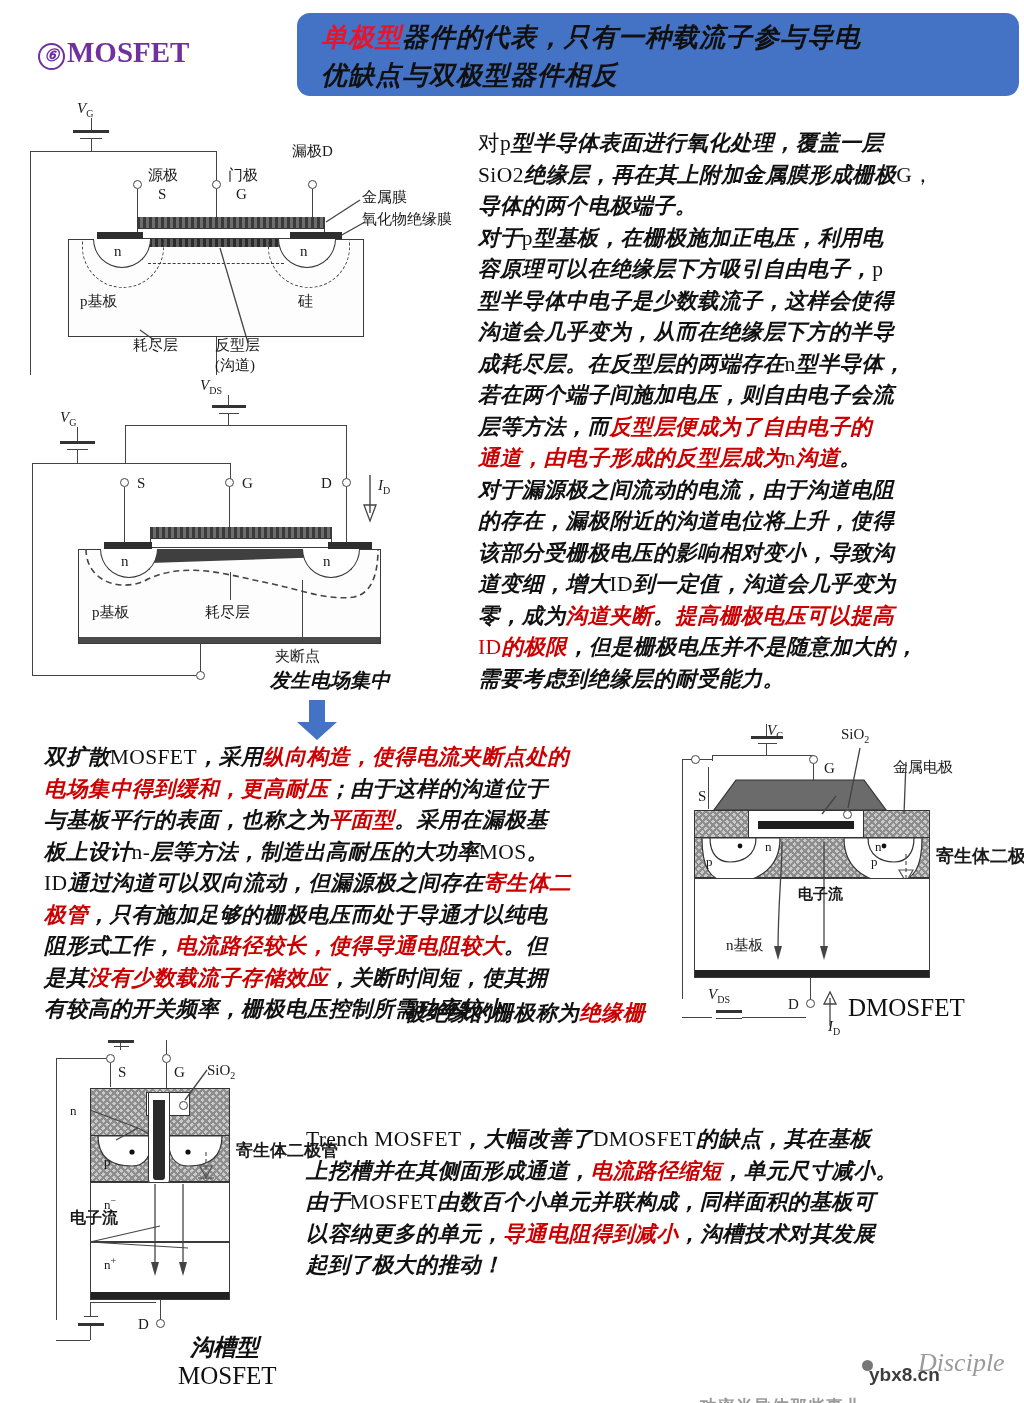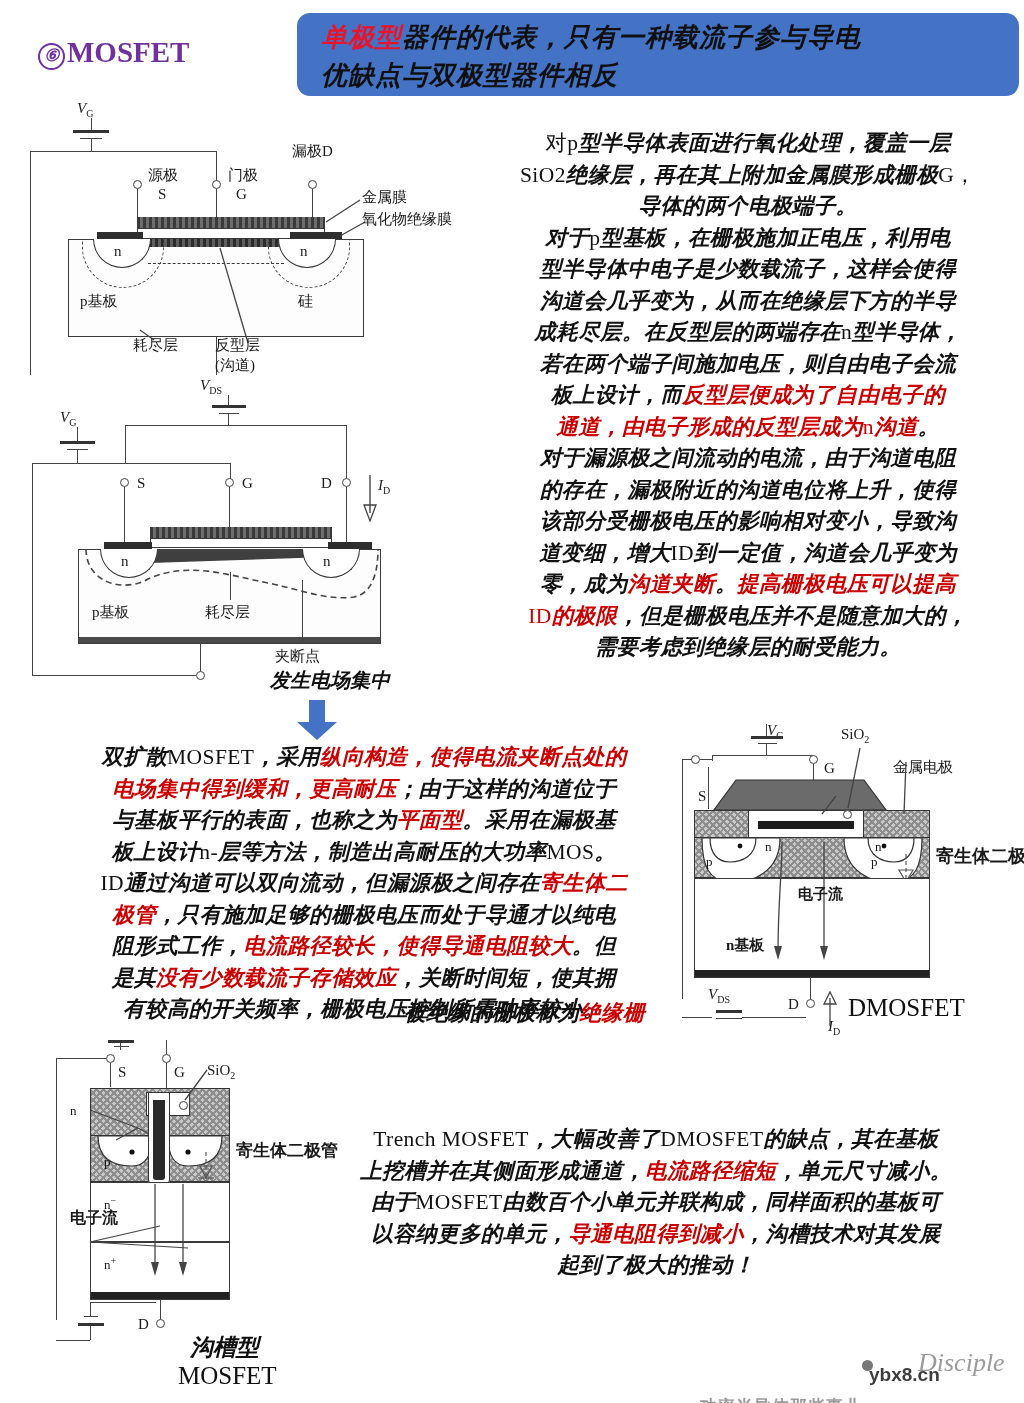--- a/index.html
+++ b/index.html
@@ -36,21 +36,21 @@
   .hatch{position:absolute;
     background-image:repeating-linear-gradient(45deg,#8d8d8d 0 2px,transparent 2px 5px),
                      repeating-linear-gradient(-45deg,#8d8d8d 0 2px,transparent 2px 5px);
     background-color:#c9c9c9;}
   .box{position:absolute;border:1.4px solid #3a3a3a;box-sizing:border-box;}
   .dash{position:absolute;border:0;border-top:1.6px dashed #3a3a3a;}
 
   
   .para{position:absolute;font-family:"Liberation Serif",serif;font-weight:bold;
         font-style:italic;font-size:21.5px;line-height:31.5px;color:#111;
-        letter-spacing:0.4px;text-align:center;}
+        letter-spacing:0.4px;}
   .para .r{color:#CC0000;}
   .para .k{font-style:normal;font-weight:normal;font-family:"Liberation Serif",serif;}
 
   .plainser{font-style:normal;font-weight:normal;}
 
   
   #bluearrow{left:295px;top:700px;width:44px;height:40px;}
 
   
   #foot{left:700px;top:1358px;font-family:"Liberation Sans",sans-serif;
@@ -231,25 +231,26 @@
 <div class="abs caplabel cnb" style="left:270px;top:667px;font-size:20px;">发生电场集中</div>
 <svg class="abs" id="bluearrow">
   <polygon points="14,0 30,0 30,22 42,22 22,40 2,22 14,22" fill="#4472C4"></polygon>
 </svg>
 
 <div class="para" id="text-right" style="left:478px;top:128px;width:540px;">
     <div><span class="k">对</span><span class="k">p</span><span>型半导体表面进行氧化处理，覆盖一层</span></div>
     <div><span class="k">SiO2</span><span>绝缘层，再在其上附加金属膜形成栅极</span><span class="k">G，</span></div>
     <div><span>导体的两个电极端子。</span></div>
     <div><span>对于</span><span class="k">p</span><span>型基板，在栅极施加正电压，利用电</span></div>
+    <div><span>容原理可以在绝缘层下方吸引自由电子，</span><span class="k">p</span></div>
     <div><span>型半导体中电子是少数载流子，这样会使得</span></div>
     <div><span>沟道会几乎变为，从而在绝缘层下方的半导</span></div>
     <div><span>成耗尽层。在反型层的两端存在</span><span class="k">n</span><span>型半导体，</span></div>
     <div><span>若在两个端子间施加电压，则自由电子会流</span></div>
-    <div><span>板上设计，而</span><span class="r">反型层便成为了自由电子的</span></div>
+    <div><span>层等方法，而</span><span class="r">反型层便成为了自由电子的</span></div>
     <div><span class="r">通道，由电子形成的反型层成为</span><span class="r k">n</span><span class="r">沟道</span><span>。</span></div>
     <div><span>对于漏源极之间流动的电流，由于沟道电阻</span></div>
     <div><span>的存在，漏极附近的沟道电位将上升，使得</span></div>
     <div><span>该部分受栅极电压的影响相对变小，导致沟</span></div>
     <div><span>道变细，增大</span><span class="k">ID</span><span>到一定值，沟道会几乎变为</span></div>
     <div><span>零，成为</span><span class="r">沟道夹断</span><span>。</span><span class="r">提高栅极电压可以提高</span></div>
     <div><span class="r k">ID</span><span class="r">的极限</span><span>，但是栅极电压并不是随意加大的，</span></div>
     <div><span>需要考虑到绝缘层的耐受能力。</span></div>
   </div>
 
@@ -327,21 +328,21 @@
   <div class="lbl sm" style="left:200px;top:158px;">n</div>
 
   <svg class="abs" style="left:222px;top:130px;width:40px;height:50px;">
     <line x1="16" y1="2" x2="16" y2="40" stroke="#555" stroke-width="1.2" stroke-dasharray="4 3"></line>
     <polygon points="9,18 23,18 16,30" fill="none" stroke="#555" stroke-width="1.2"></polygon>
     <line x1="7" y1="30" x2="25" y2="30" stroke="#555" stroke-width="1.2"></line>
   </svg>
 
   <div class="box" style="left:26px;top:156px;width:236px;height:100px;background:#fff;"></div>
   <div class="metal" style="left:27px;top:248px;width:234px;height:7px;background:#222;"></div>
-  <div class="lbl" style="left:58px;top:214px;font-weight:bold;">n基板</div>
+  <div class="lbl" style="left:58px;top:214px;">n基板</div>
 
   <svg class="abs" style="left:80px;top:120px;width:120px;height:136px;">
     <path d="M34 0 C34 30, 30 60, 30 110" fill="none" stroke="#444" stroke-width="1.3"></path>
     <polygon points="26,104 34,104 30,118" fill="#444"></polygon>
     <path d="M76 0 C76 30, 76 60, 76 110" fill="none" stroke="#444" stroke-width="1.3"></path>
     <polygon points="72,104 80,104 76,118" fill="#444"></polygon>
   </svg>
   <div class="lbl cn" style="left:130px;top:164px;width:16px;line-height:17px;font-size:15px;">电子流</div>
 
   <div class="lbl cn" style="left:268px;top:124px;width:18px;line-height:21px;font-size:18px;">寄生体二极管</div>

